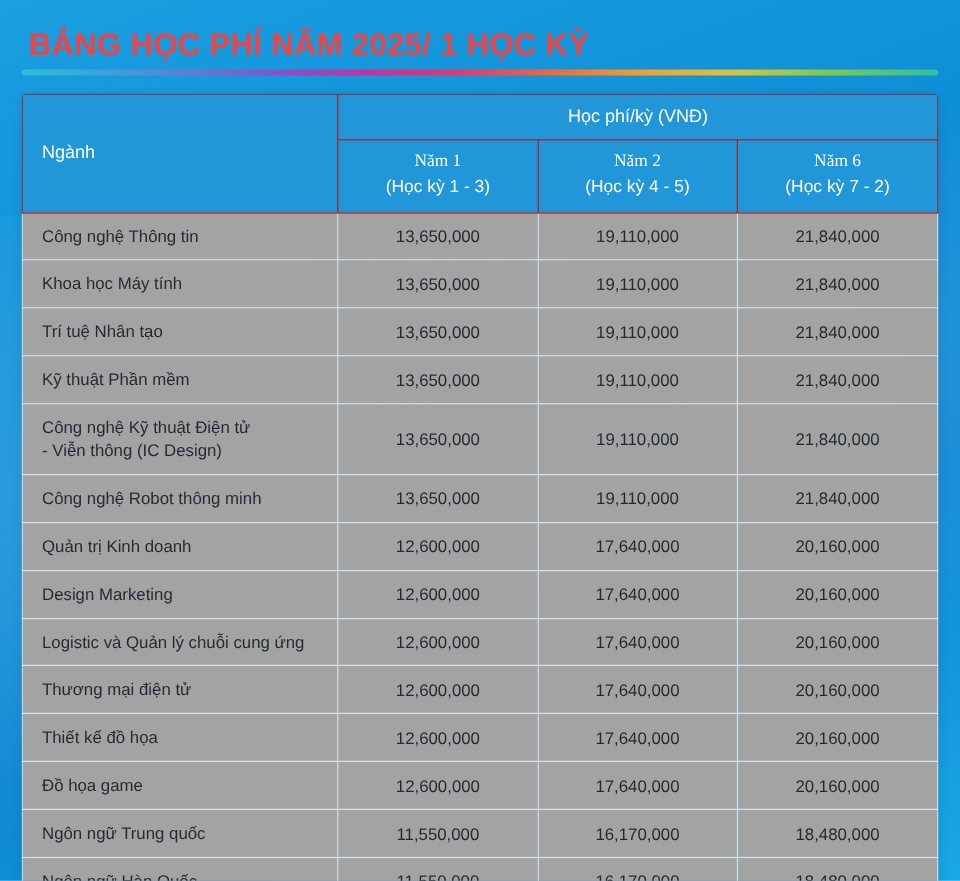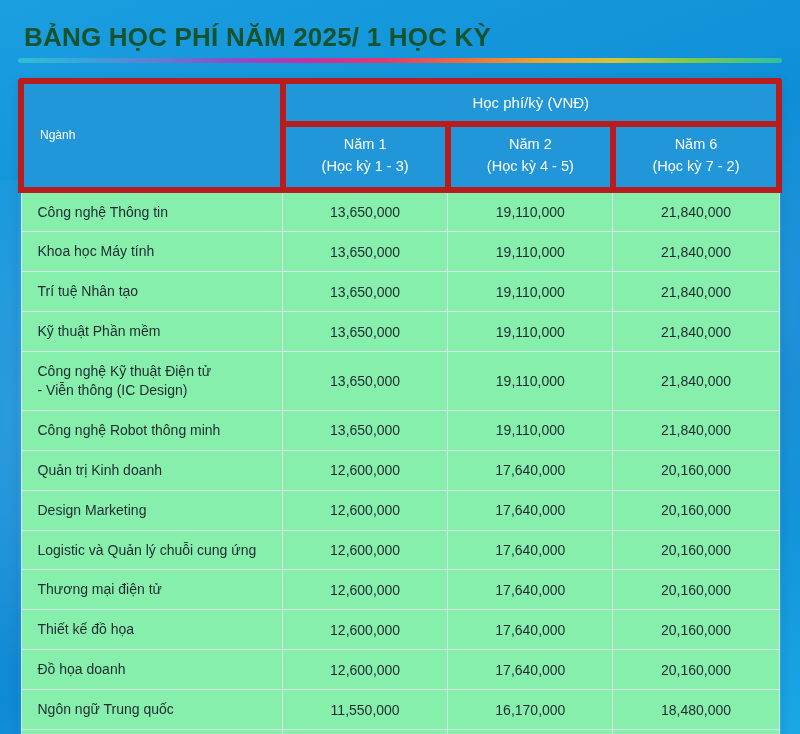--- a/index.html
+++ b/index.html
@@ -31,21 +31,21 @@
     width: 700px;
     height: 500px;
     right: -120px;
     top: 60px;
     background: radial-gradient(ellipse at 60% 50%, rgba(255,255,255,0.12) 0%, rgba(255,255,255,0.0) 65%);
     pointer-events: none;
   }
 
   .page-title {
     position: relative;
-    color: #14532d;
+    color: #ef4444;
     font-size: 26px;
     font-weight: bold;
     letter-spacing: 0.2px;
     padding: 18px 0 0 24px;
     height: 56px;
     line-height: 38px;
     white-space: nowrap;
   }
 
   .rainbow-bar {
@@ -80,46 +80,46 @@
     border-collapse: collapse;
     table-layout: fixed;
   }
 
   thead th {
     background: #2196d8;
     color: #ffffff;
     font-size: 14.5px;
     font-weight: normal;
     text-align: center;
-    border: 6px solid #b91c1c;
+    border: 1px solid #b91c1c;
     padding: 8px 4px;
   }
 
   th.col-major {
-    font-size: 12px;
+    font-size: 15px;
     text-align: left;
     padding-left: 16px;
     vertical-align: middle;
   }
 
   th.group-head {
     font-size: 15px;
     padding: 10px 4px;
   }
 
   th.year-head {
     line-height: 1.5;
     padding: 7px 4px 9px 4px;
   }
 
-  th.year-head .l1 { display: block; }
+  th.year-head .l1 { display: block; font-family: Liberation Serif, serif; }
   th.year-head .l2 { display: block; }
 
   tbody td {
-    background: #86efac;
+    background: #a3a3a3;
     color: #1f2a33;
     font-size: 14px;
     border: 1px solid #d9e3ea;
     padding: 10px 6px;
     text-align: center;
     height: 33px;
   }
 
   tbody td.major {
     text-align: left;
@@ -234,21 +234,21 @@
           <td>17,640,000</td>
           <td>20,160,000</td>
         </tr>
         <tr>
           <td class="major">Thiết kế đồ họa</td>
           <td>12,600,000</td>
           <td>17,640,000</td>
           <td>20,160,000</td>
         </tr>
         <tr>
-          <td class="major">Đồ họa doanh</td>
+          <td class="major">Đồ họa game</td>
           <td>12,600,000</td>
           <td>17,640,000</td>
           <td>20,160,000</td>
         </tr>
         <tr>
           <td class="major">Ngôn ngữ Trung quốc</td>
           <td>11,550,000</td>
           <td>16,170,000</td>
           <td>18,480,000</td>
         </tr>

